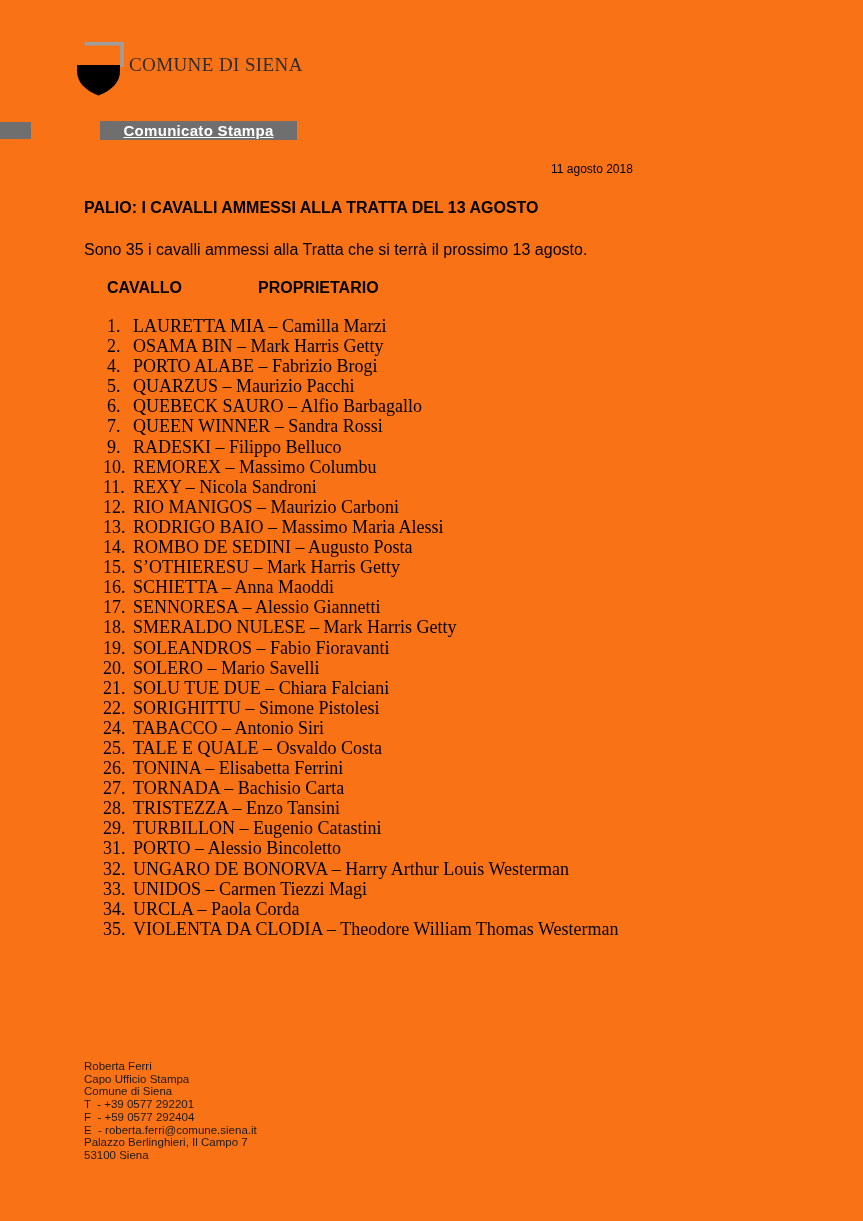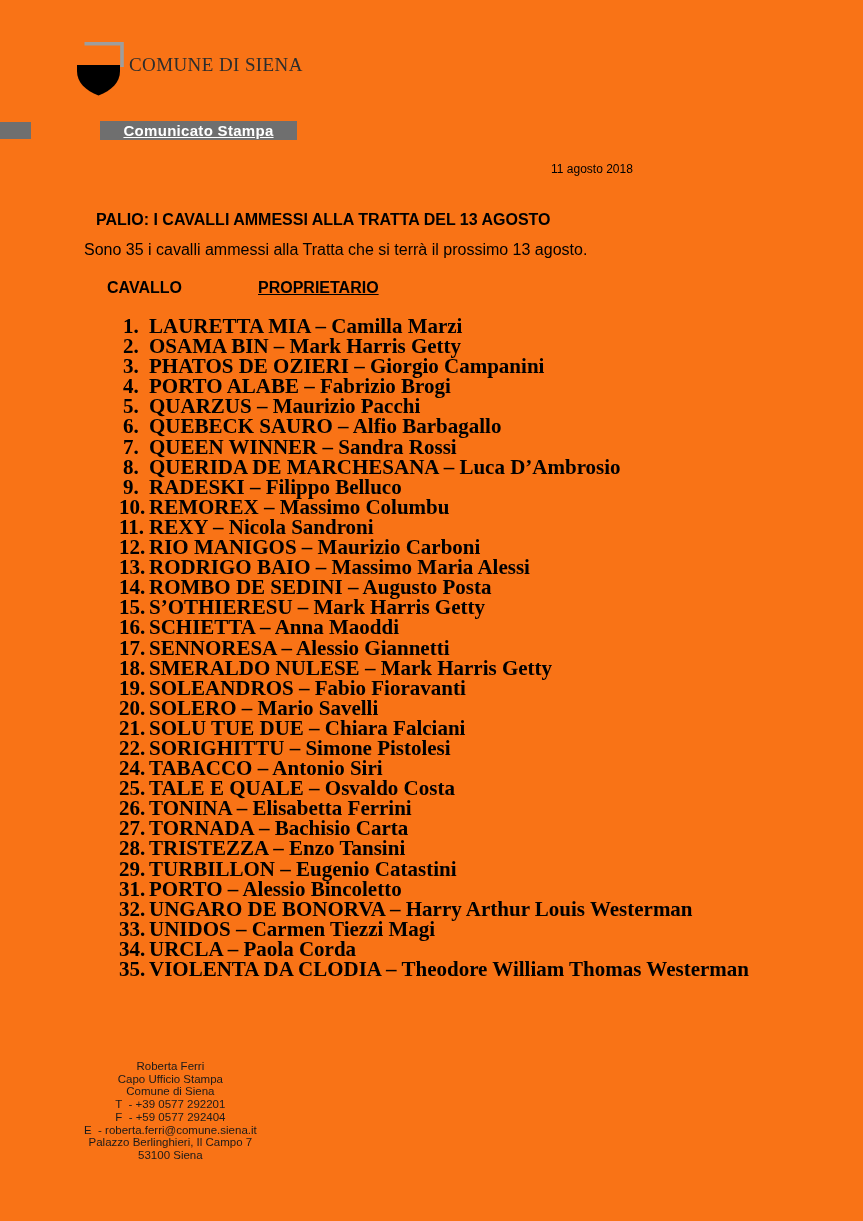--- a/index.html
+++ b/index.html
@@ -22,40 +22,39 @@
   
   .banner-stub{position:absolute;left:0;top:122px;width:31px;height:17px;background:#6f6f6f;}
   .banner{
     position:absolute;left:100px;top:121px;width:197px;height:19px;
     background:#6f6f6f;color:#ffffff;
     font-size:15px;font-weight:bold;line-height:19px;text-align:center;
     letter-spacing:0.3px;
     text-decoration:underline;
   }
   .date{position:absolute;left:551px;top:162px;font-size:12px;}
-  .title{position:absolute;left:84px;top:199px;margin:12px;font-size:16px;font-weight:bold;white-space:nowrap;}
+  .title{position:absolute;left:84px;top:199px;margin:0;font-size:16px;font-weight:bold;white-space:nowrap;}
   .intro{position:absolute;left:84px;top:241px;margin:0;font-size:16px;white-space:nowrap;text-align:center;}
   .col-head{position:absolute;top:279px;font-size:16px;font-weight:bold;text-align:right;}
   .col-cavallo{left:107px;}
-  .col-proprietario{left:258px;text-decoration:underline;}
+  .col-proprietario{left:258px;}
   
   .horses{
-    position:absolute;left:100px;top:316px;
+    position:absolute;left:84px;top:316px;
     font-family:"Liberation Serif",serif;
-    font-size:21px;line-height:20.1px;
+    font-size:18px;line-height:20.1px;
     white-space:nowrap;
-    font-weight:bold;
   }
   .hrow{padding-left:19px;}
   .num{display:inline-block;width:30px;box-sizing:border-box;}
   .hrow.single .num{padding-left:4px;}
   
   .contact{
     position:absolute;left:84px;top:1060px;
-    font-size:11.5px;line-height:12.7px;color:#1a1a1a;text-align:center;
+    font-size:11.5px;line-height:12.7px;color:#1a1a1a;
   }
   .fline{white-space:pre;}
 </style>
 </head>
 <body>
 
 <div class="page">
 
   <div class="logo">
     <svg viewBox="0 0 56 58" width="56" height="58">
@@ -75,26 +74,24 @@
   <h1 class="title">PALIO: I CAVALLI AMMESSI ALLA TRATTA DEL 13 AGOSTO</h1>
 
   <p class="intro">Sono 35 i cavalli ammessi alla Tratta che si terrà il prossimo 13 agosto.</p>
 
   <span class="col-head col-cavallo">CAVALLO</span>
   <span class="col-head col-proprietario">PROPRIETARIO</span>
 
   <div class="horses">
       <div class="hrow single"><span class="num">1.</span><span>LAURETTA MIA</span><span> – </span><span>Camilla Marzi</span></div>
       <div class="hrow single"><span class="num">2.</span><span>OSAMA BIN</span><span> – </span><span>Mark Harris Getty</span></div>
-      <div class="hrow single"><span class="num">3.</span><span>PHATOS DE OZIERI</span><span> – </span><span>Giorgio Campanini</span></div>
       <div class="hrow single"><span class="num">4.</span><span>PORTO ALABE</span><span> – </span><span>Fabrizio Brogi</span></div>
       <div class="hrow single"><span class="num">5.</span><span>QUARZUS</span><span> – </span><span>Maurizio Pacchi</span></div>
       <div class="hrow single"><span class="num">6.</span><span>QUEBECK SAURO</span><span> – </span><span>Alfio Barbagallo</span></div>
       <div class="hrow single"><span class="num">7.</span><span>QUEEN WINNER</span><span> – </span><span>Sandra Rossi</span></div>
-      <div class="hrow single"><span class="num">8.</span><span>QUERIDA DE MARCHESANA</span><span> – </span><span>Luca D’Ambrosio</span></div>
       <div class="hrow single"><span class="num">9.</span><span>RADESKI</span><span> – </span><span>Filippo Belluco</span></div>
       <div class="hrow"><span class="num">10.</span><span>REMOREX</span><span> – </span><span>Massimo Columbu</span></div>
       <div class="hrow"><span class="num">11.</span><span>REXY</span><span> – </span><span>Nicola Sandroni</span></div>
       <div class="hrow"><span class="num">12.</span><span>RIO MANIGOS</span><span> – </span><span>Maurizio Carboni</span></div>
       <div class="hrow"><span class="num">13.</span><span>RODRIGO BAIO</span><span> – </span><span>Massimo Maria Alessi</span></div>
       <div class="hrow"><span class="num">14.</span><span>ROMBO DE SEDINI</span><span> – </span><span>Augusto Posta</span></div>
       <div class="hrow"><span class="num">15.</span><span>S’OTHIERESU</span><span> – </span><span>Mark Harris Getty</span></div>
       <div class="hrow"><span class="num">16.</span><span>SCHIETTA</span><span> – </span><span>Anna Maoddi</span></div>
       <div class="hrow"><span class="num">17.</span><span>SENNORESA</span><span> – </span><span>Alessio Giannetti</span></div>
       <div class="hrow"><span class="num">18.</span><span>SMERALDO NULESE</span><span> – </span><span>Mark Harris Getty</span></div>

